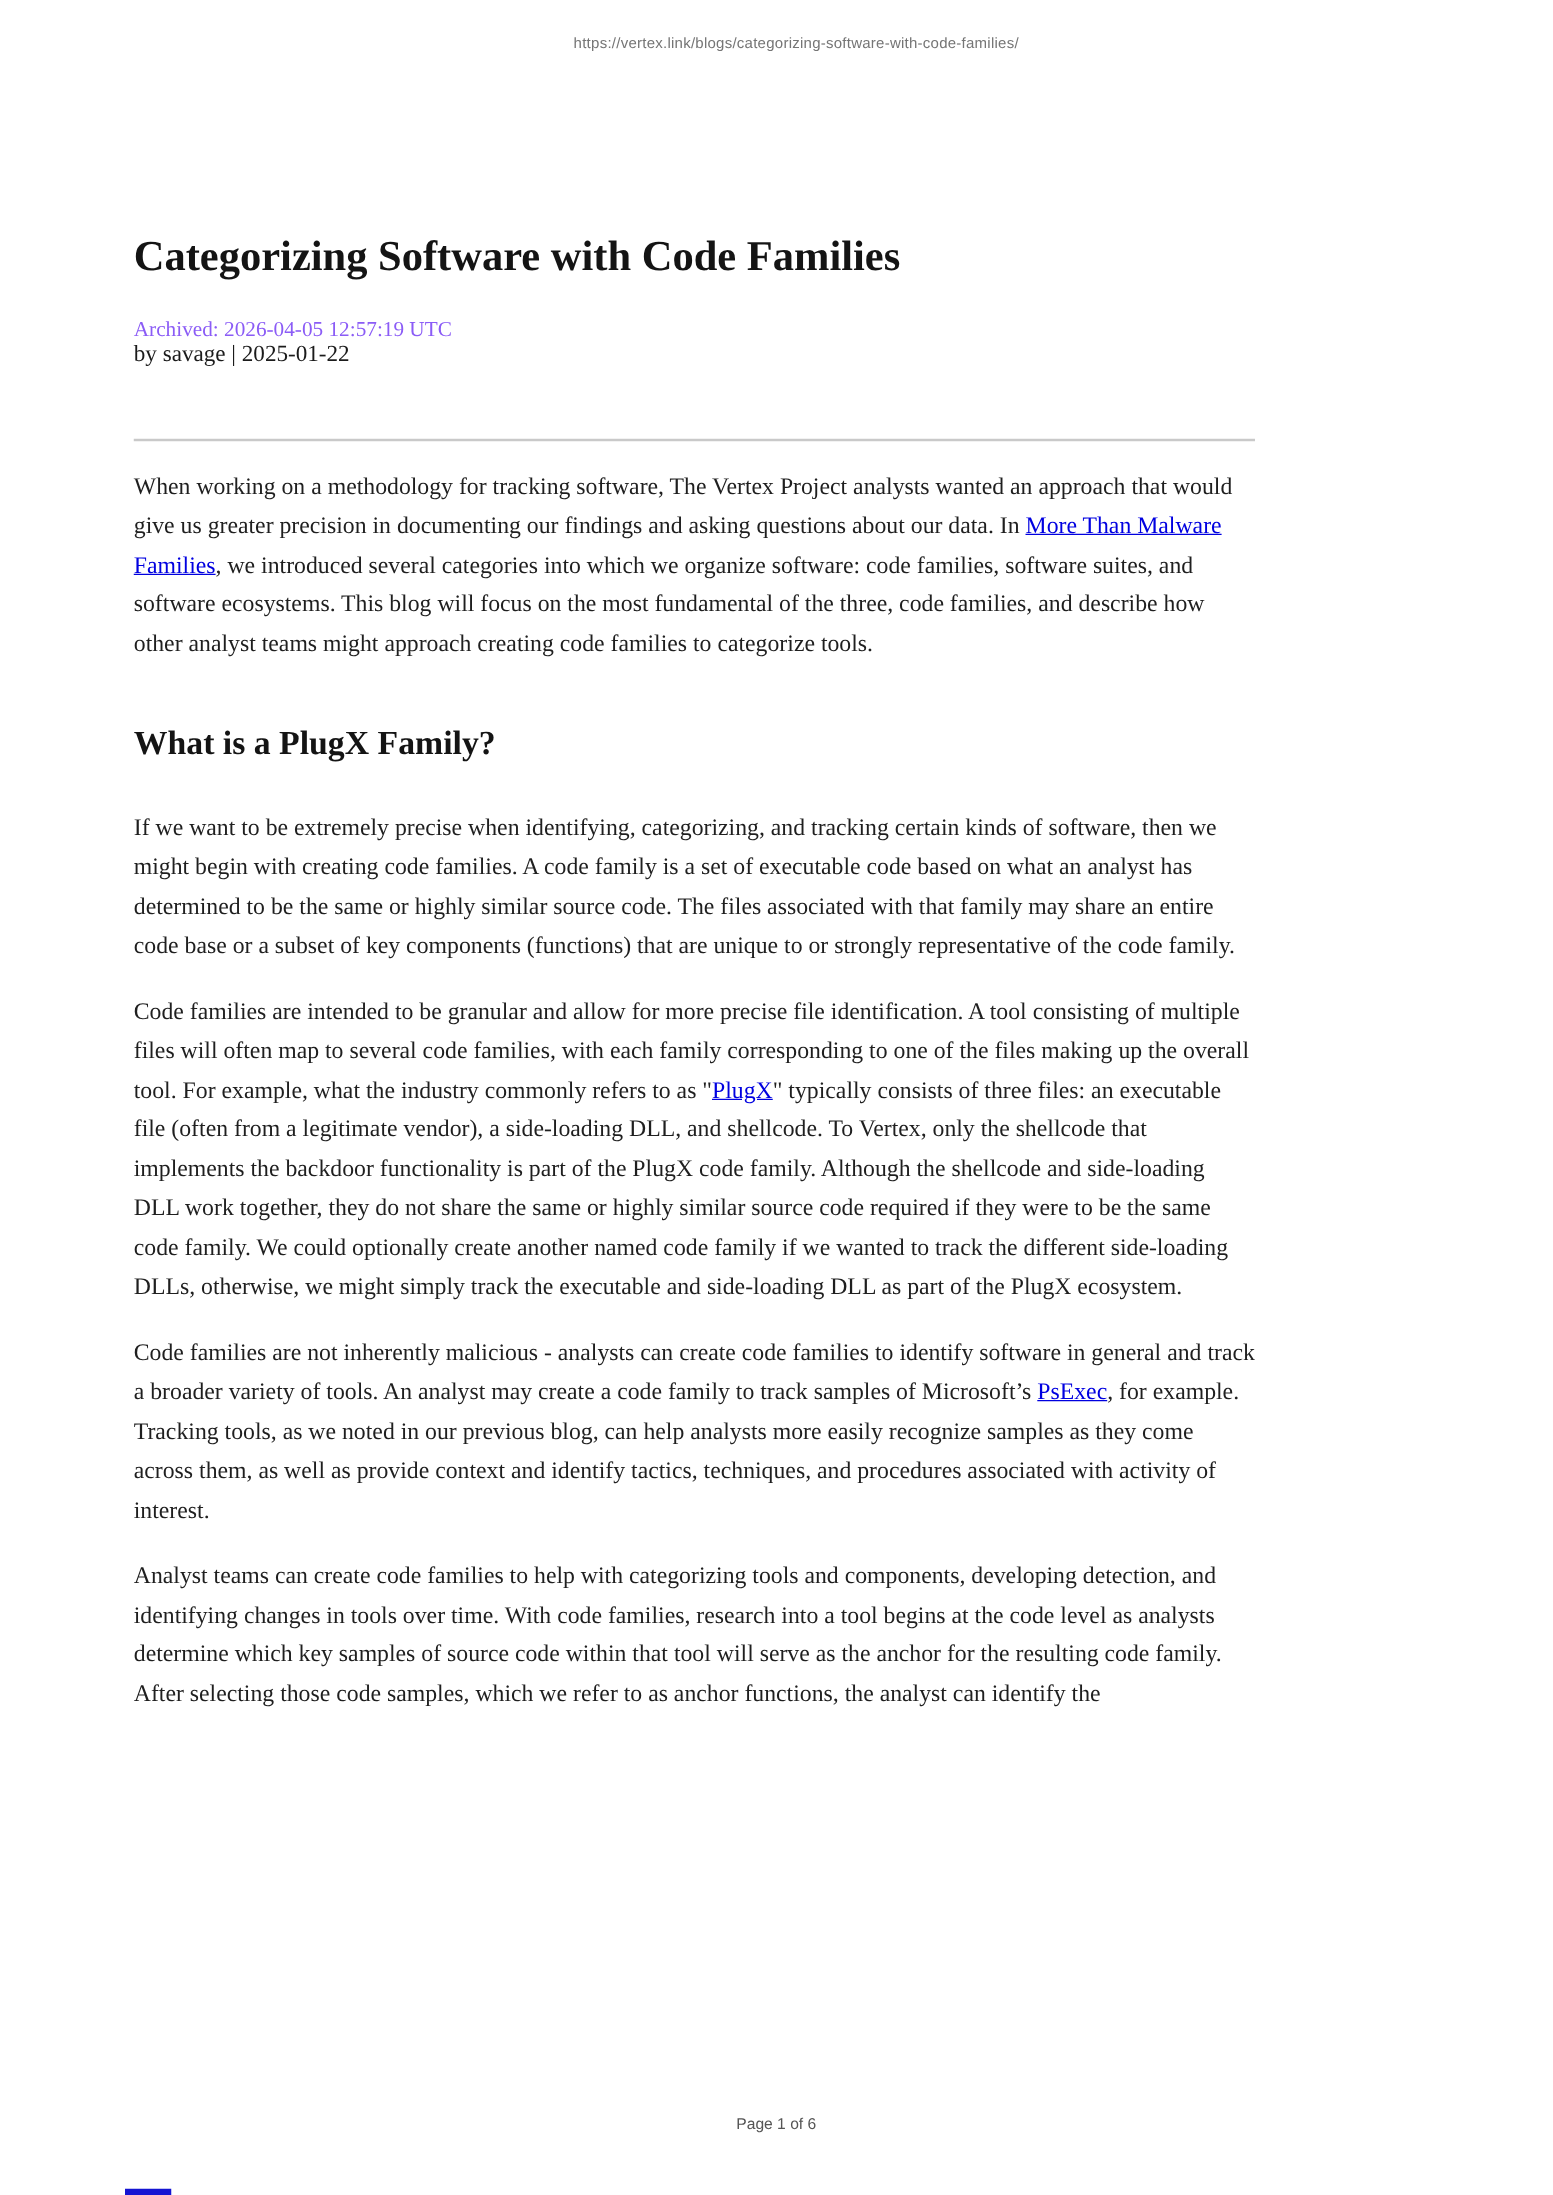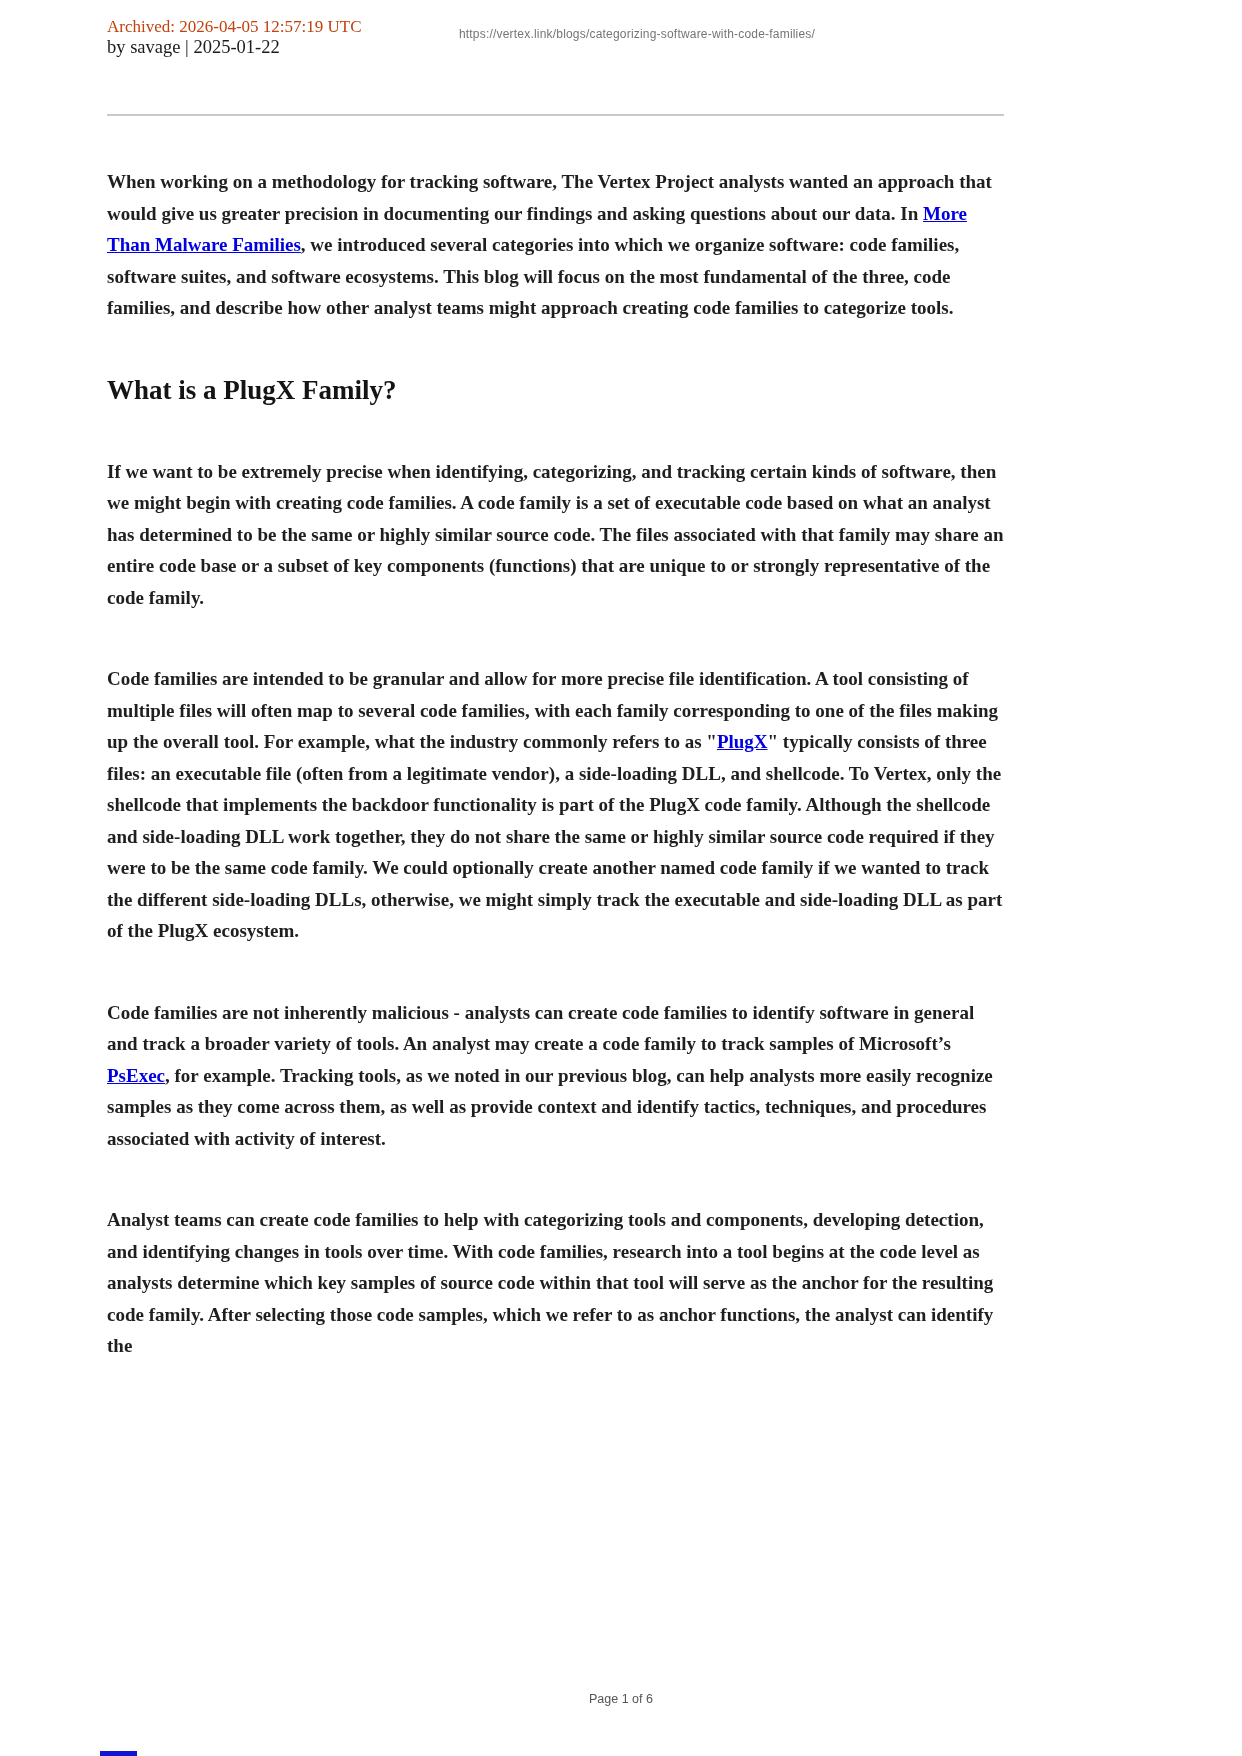--- a/index.html
+++ b/index.html
@@ -30,40 +30,39 @@
     width: 897px;
   }
   h1.title {
     margin: 186px 0 0 0;
     font-size: 34px;
     line-height: 1.2;
     font-weight: 700;
     color: #141414;
   }
   .archived {
-    margin-top: 17px;
+    margin-top: 27px;
     font-size: 17px;
-    color: #c2410c;
+    color: #8b5cf6;
   }
   .byline {
     font-size: 18.5px;
     color: #1b1b1b;
   }
   hr.divider {
     margin: 56px 0 0 0;
     border: none;
     border-top: 2px solid #c9c9c9;
     height: 0;
   }
   #article-content p {
-    margin: 50px 0;
+    margin: 21px 0;
     font-size: 19px;
     line-height: 31.5px;
     color: #1f1f1f;
-    font-weight: bold;
   }
   #article-content h2 {
     margin: 47px 0 36px 0;
     font-size: 27px;
     line-height: 1.2;
     font-weight: 700;
     color: #141414;
   }
   a.inline-link {
     color: #0000e0;
@@ -88,20 +87,21 @@
     height: 5px;
     background: #1414d2;
   }
 </style>
 </head>
 <body>
 
 <div class="url-header">https://vertex.link/blogs/categorizing-software-with-code-families/</div>
 
 <article class="page">
+  <h1 class="title">Categorizing Software with Code Families</h1>
 
   <div class="archived">Archived: 2026-04-05 12:57:19 UTC</div>
 
   <div class="byline">by savage | 2025-01-22</div>
 
   <hr class="divider">
 
   <div id="article-content">
       <p><span>When working on a methodology for tracking software, The Vertex Project analysts wanted an approach that would give us greater precision in documenting our findings and asking questions about our data. In </span><a href="#" class="inline-link">More Than Malware Families</a><span>, we introduced several categories into which we organize software: code families, software suites, and software ecosystems. This blog will focus on the most fundamental of the three, code families, and describe how other analyst teams might approach creating code families to categorize tools.</span></p>
       <h2>What is a PlugX Family?</h2>

